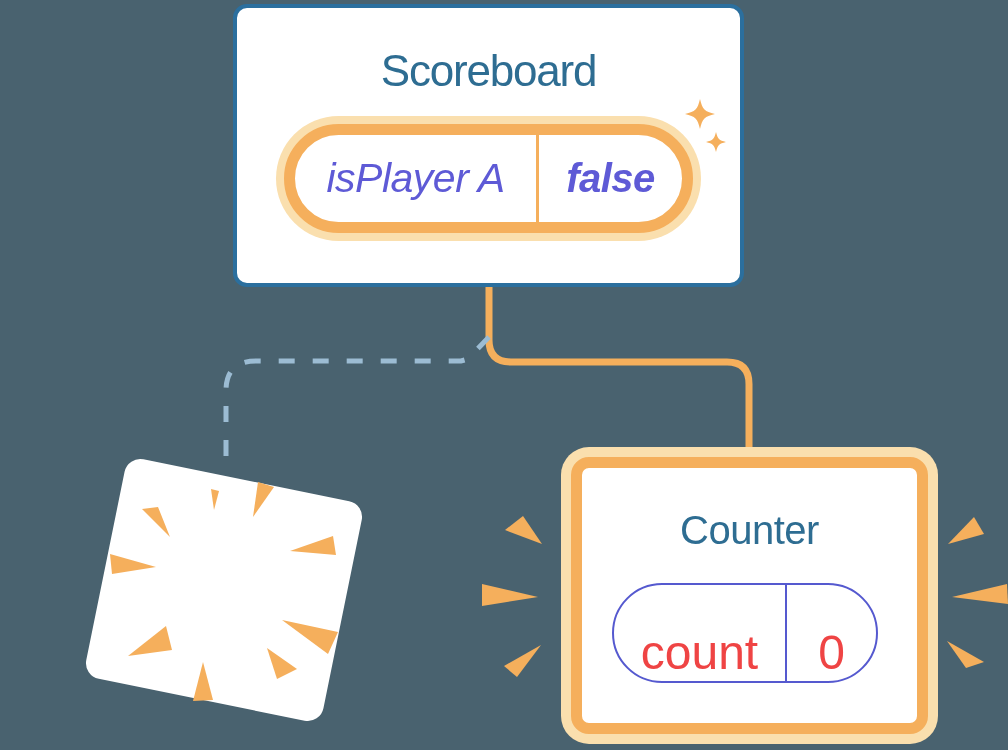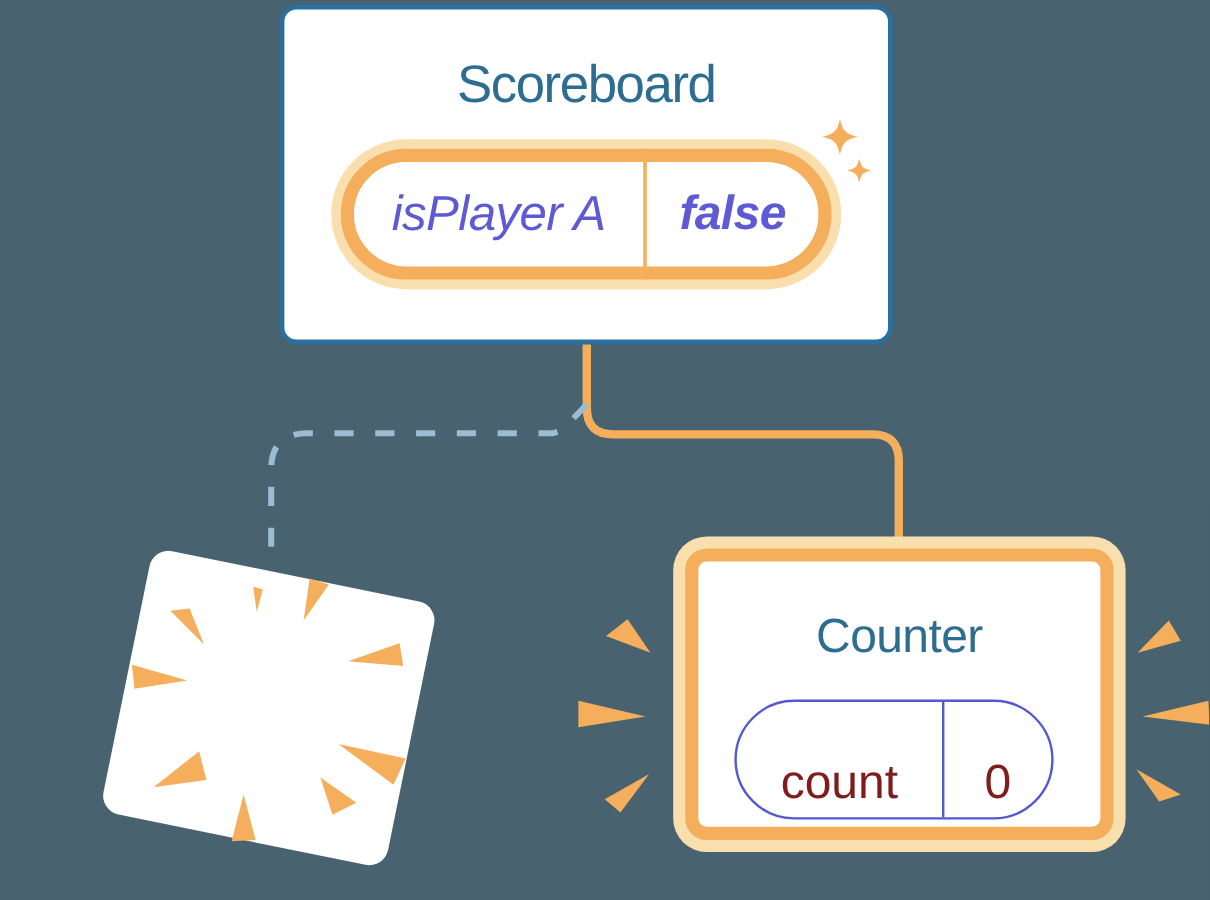--- a/index.html
+++ b/index.html
@@ -41,35 +41,35 @@
   }
 
   
   .destroyed-card{
     position:absolute;left:103px;top:478px;width:242px;height:224px;
     background:#ffffff;border-radius:16px;transform:rotate(11.5deg);
   }
 
   
   .counter-card{
-    position:absolute;left:571px;top:457px;width:357px;height:243px;
+    position:absolute;left:571px;top:457px;width:357px;height:277px;
     box-sizing:border-box;background:#ffffff;
     border:11px solid #F5AF5C;border-radius:18px;
     box-shadow:0 0 0 10px #FADFAE;
   }
   .counter-card .card-title{top:40px;font-size:40px;letter-spacing:-0.5px;}
 
   .count-pill{
     position:absolute;left:30px;top:115px;width:266px;height:100px;
     box-sizing:border-box;background:#ffffff;
     border:2px solid #5559CF;border-radius:999px;
   }
   .count-pill .pill-key,.count-pill .pill-value{
     position:absolute;top:0;bottom:0;display:flex;align-items:center;justify-content:center;
-    color:#7f1d1d;font-size:40px;margin-top:38px;
+    color:#ef4444;font-size:48px;margin-top:38px;
   }
   .count-pill .pill-key{left:0;width:171px;}
   .count-pill .pill-value{left:173px;right:0;}
   .count-pill .pill-divider{
     position:absolute;left:171px;top:0;bottom:0;width:2px;background:#5559CF;
   }
 </style>
 </head>
 <body>
 

